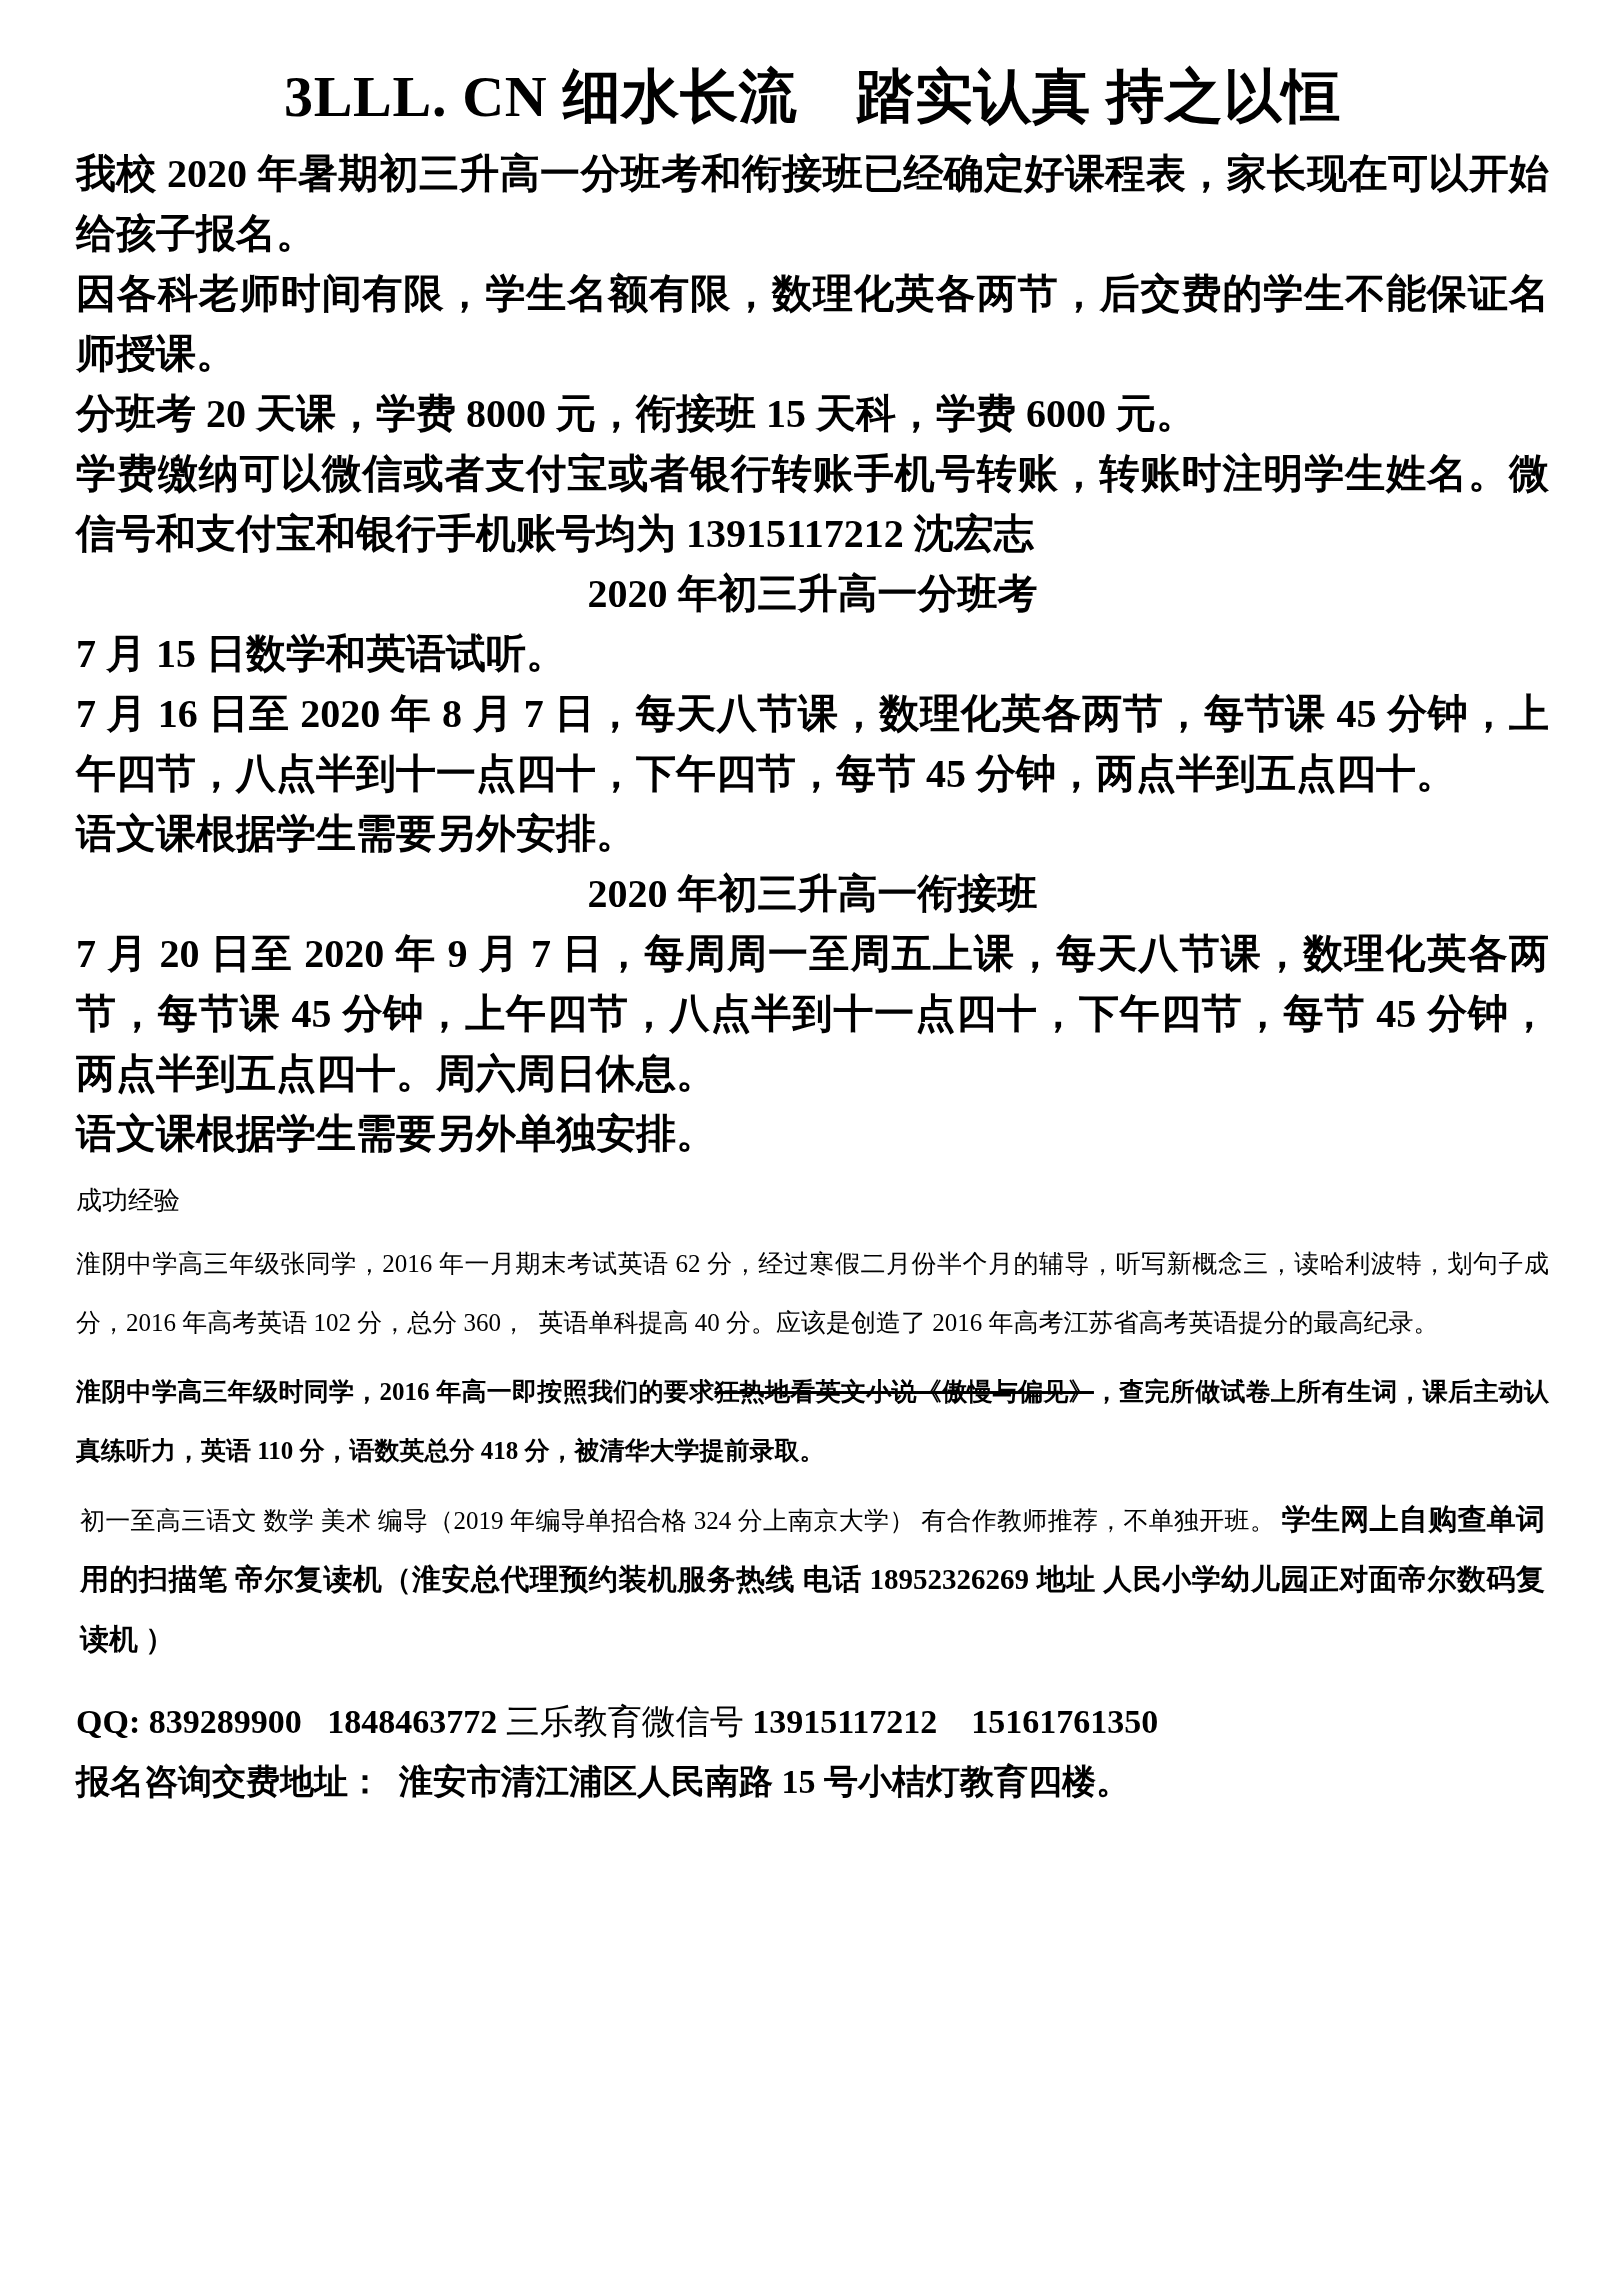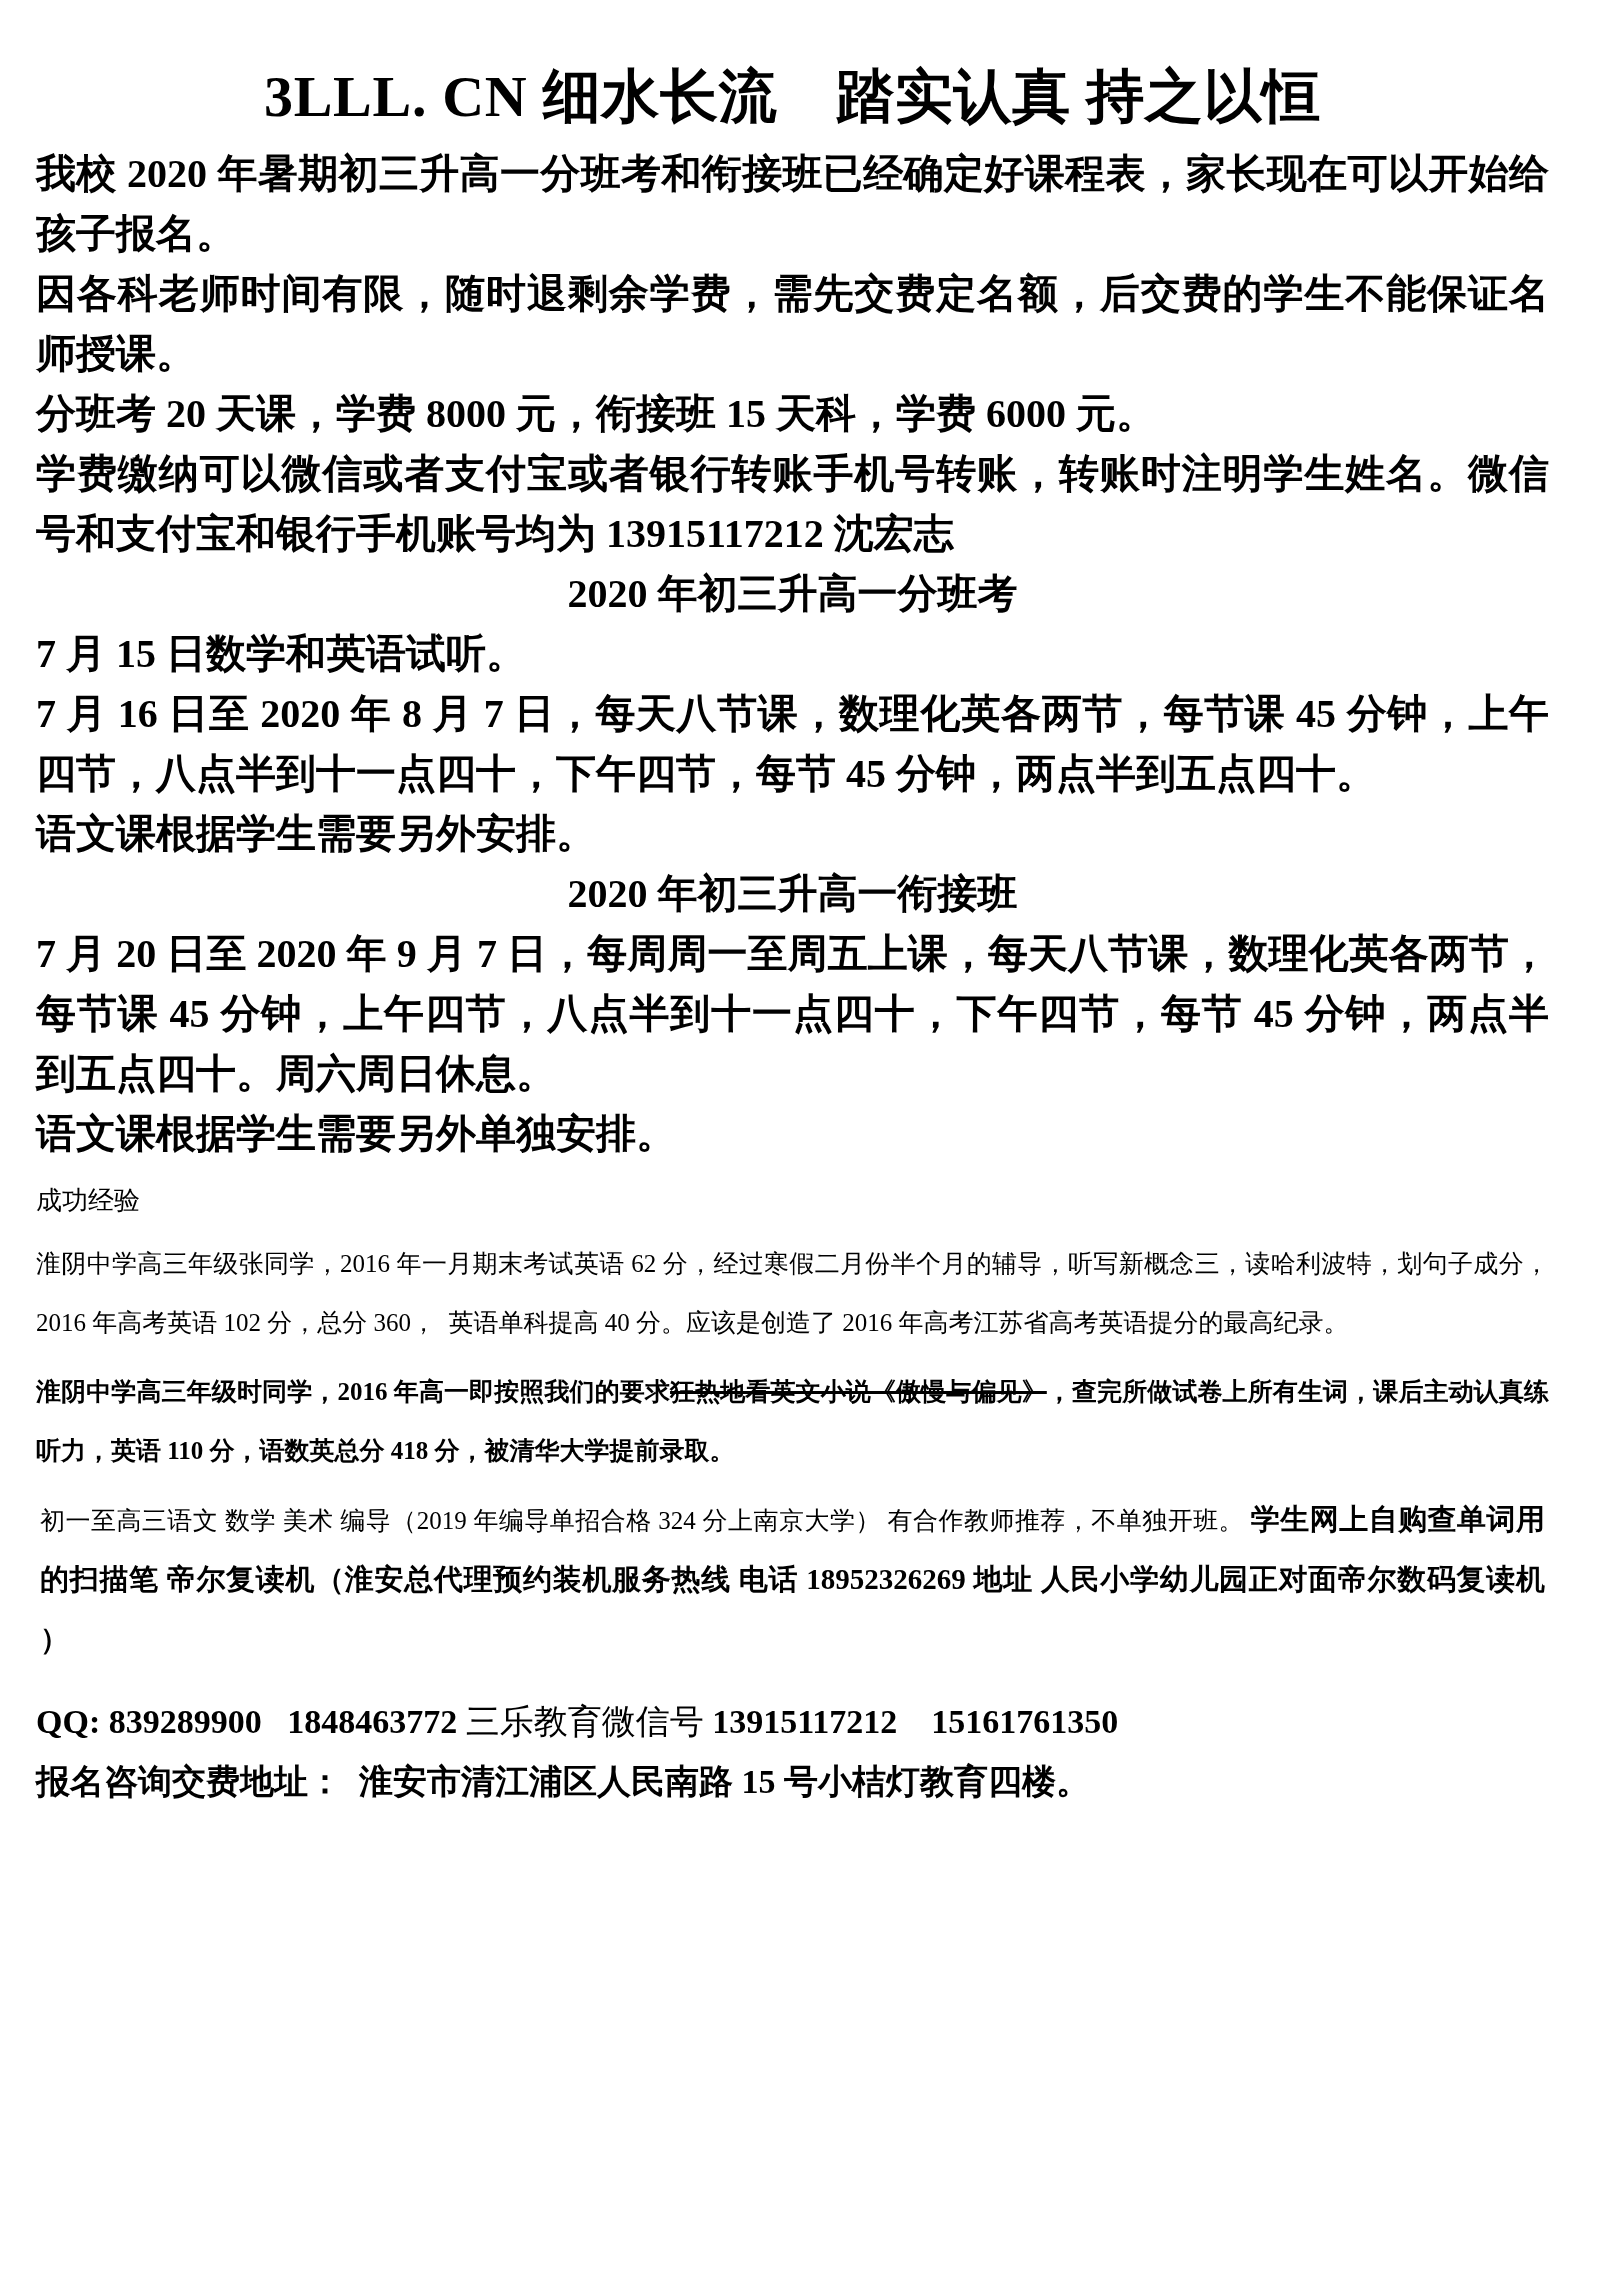--- a/index.html
+++ b/index.html
@@ -8,21 +8,21 @@
     height: 2295px;
     background: #ffffff;
     color: #000000;
     font-family: "Liberation Serif", "DejaVu Serif", serif;
     overflow: hidden;
   }
   .page {
     box-sizing: border-box;
     width: 1621px;
     height: 2295px;
-    padding: 59px 72px 0 36px;
+    padding: 59px 72px 0 76px;
   }
   .title {
     font-size: 58px;
     font-weight: bold;
     text-align: center;
     line-height: 1.3;
     margin: 0 0 10px 0;
     letter-spacing: 0.7px;
   }
   p { margin: 0; }
@@ -81,21 +81,21 @@
   .r { font-weight: normal; }
 </style>
 </head>
 <body>
 
 <div class="page">
 
   <h1 class="title">3LLL. CN 细水长流　踏实认真 持之以恒</h1>
 
   <p class="body-par">我校 2020 年暑期初三升高一分班考和衔接班已经确定好课程表，家长现在可以开始给孩子报名。</p>
-  <p class="body-par">因各科老师时间有限，随时退剩余学费，需先交费定名额，后交费的学生不能保证名师授课。</p>
+  <p class="body-par">因各科老师时间有限，学生名额有限，数理化英各两节，后交费的学生不能保证名师授课。</p>
   <p class="body-par">分班考 20 天课，学费 8000 元，衔接班 15 天科，学费 6000 元。</p>
   <p class="body-par">学费缴纳可以微信或者支付宝或者银行转账手机号转账，转账时注明学生姓名。微信号和支付宝和银行手机账号均为 13915117212 沈宏志</p>
 
   <h2 class="section-heading">2020 年初三升高一分班考</h2>
   <p class="body-par">7 月 15 日数学和英语试听。</p>
   <p class="body-par">7 月 16 日至 2020 年 8 月 7 日，每天八节课，数理化英各两节，每节课 45 分钟，上午四节，八点半到十一点四十，下午四节，每节 45 分钟，两点半到五点四十。</p>
   <p class="body-par">语文课根据学生需要另外安排。</p>
 
   <h2 class="section-heading">2020 年初三升高一衔接班</h2>
   <p class="body-par">7 月 20 日至 2020 年 9 月 7 日，每周周一至周五上课，每天八节课，数理化英各两节，每节课 45 分钟，上午四节，八点半到十一点四十，下午四节，每节 45 分钟，两点半到五点四十。周六周日休息。</p>

